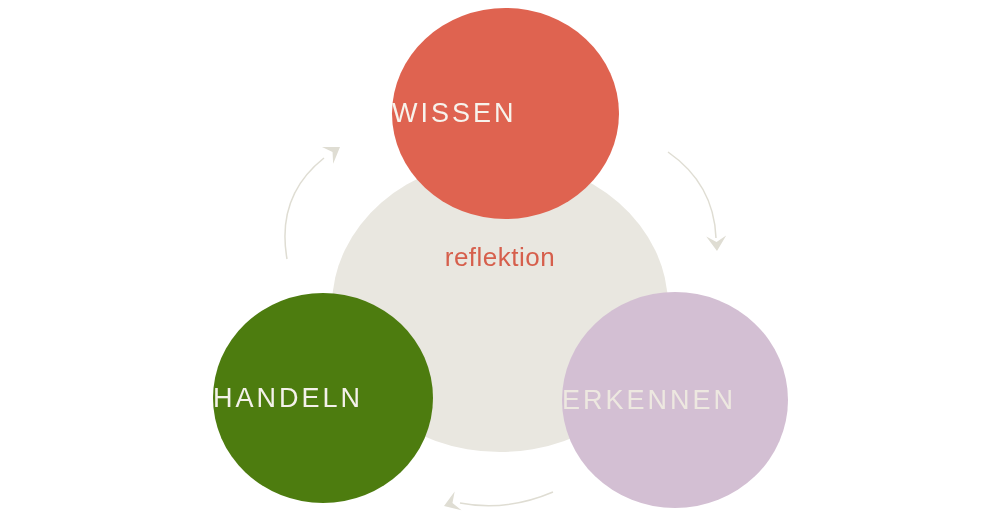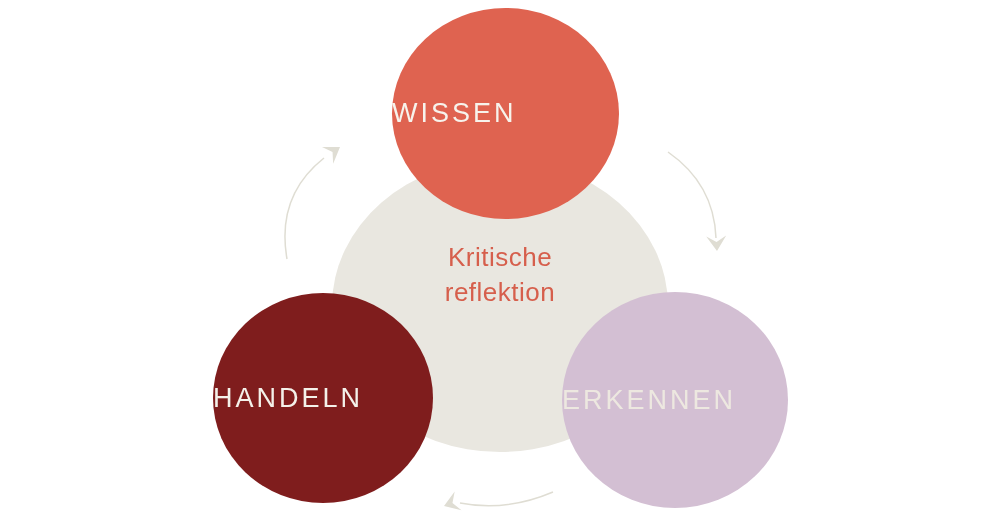--- a/index.html
+++ b/index.html
@@ -99,29 +99,28 @@
 
     <g>
       <path d="M 553 492 Q 506 512 460 503" fill="none" stroke-width="1.5" stroke="#DFDDD3"></path>
       <path d="M0 0 L-15 -10 L-9 0 L-15 10 Z" transform="translate(444,506) rotate(160)" fill="#DFDDD3"></path>
     </g>
   </svg>
 
   <div class="ellipse center-circle" style="background: rgb(233, 231, 224);"></div>
 
   <div class="center-label" style="color: rgb(214, 95, 76);">
-    <div>Kritische</div>
     <div>reflektion</div>
   </div>
 
   <div class="ellipse node-wissen" style="background: rgb(223, 99, 80);">
     <span class="node-label" style="color: rgb(247, 243, 236);">WISSEN</span>
   </div>
 
   <div class="ellipse node-erkennen" style="background: rgb(211, 191, 211);">
     <span class="node-label" style="color: rgb(237, 232, 224);">ERKENNEN</span>
   </div>
 
-  <div class="ellipse node-handeln" style="background: #7f1d1d;">
+  <div class="ellipse node-handeln" style="background: #4d7c0f;">
     <span class="node-label" style="color: rgb(244, 241, 234);">HANDELN</span>
   </div>
 
 </div>
 
 </body></html>

